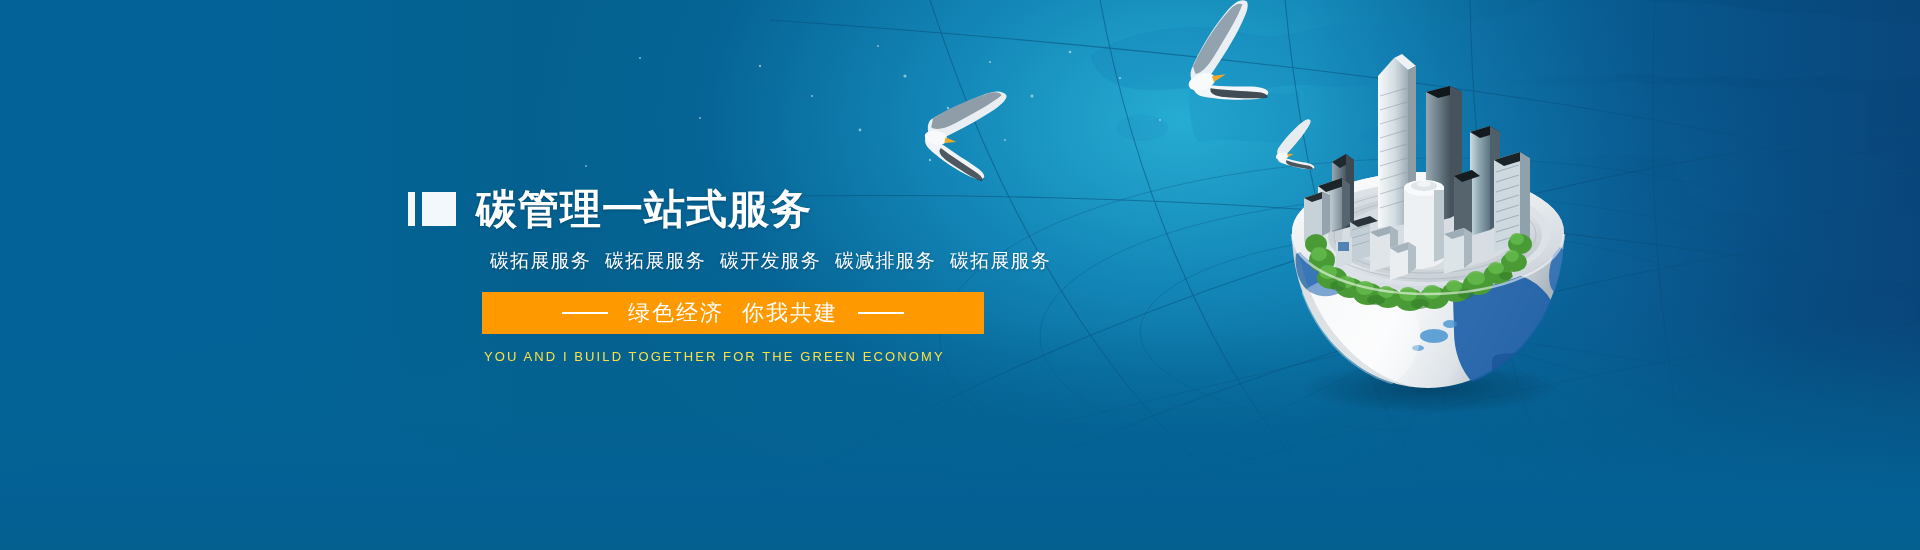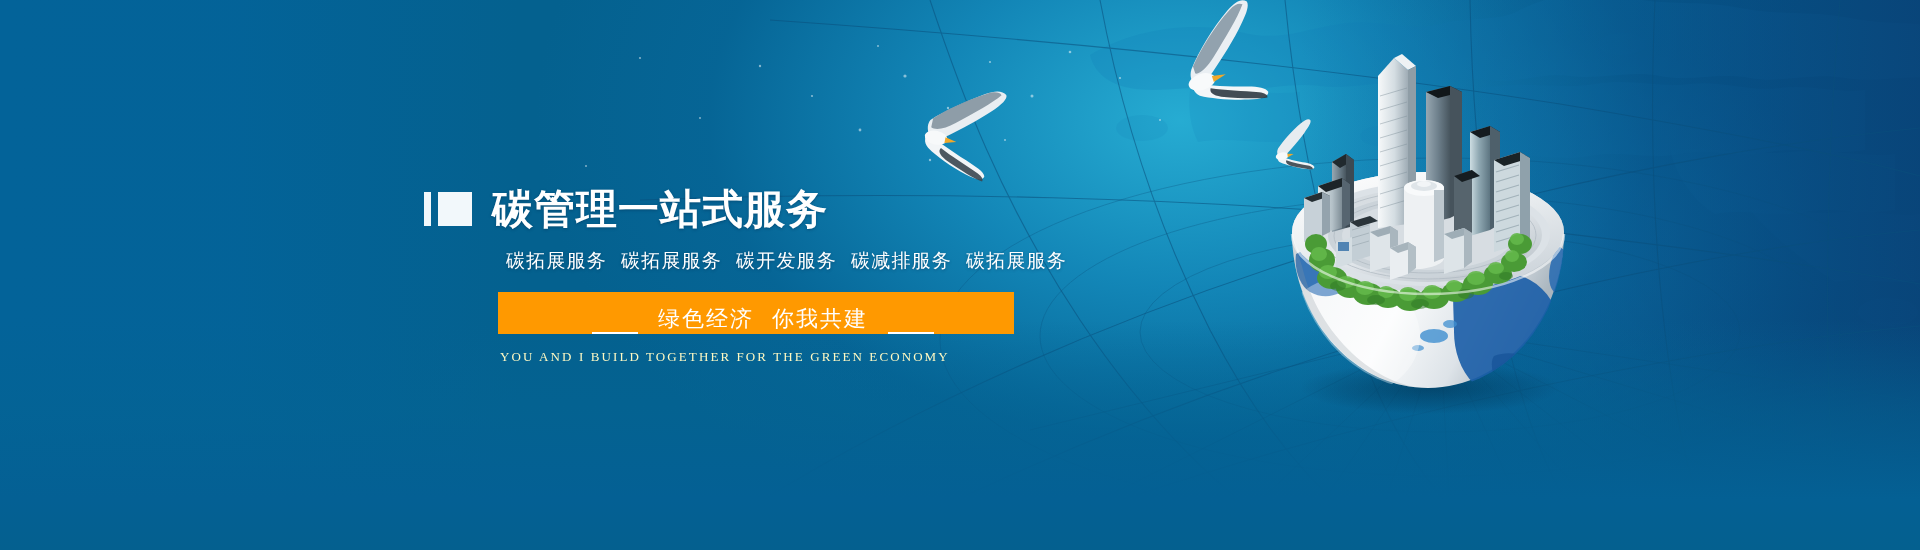--- a/index.html
+++ b/index.html
@@ -88,24 +88,23 @@
   }
   .gridlines svg { width: 100%; height: 100%; display: block; }
 
   
   .sparkles { position: absolute; inset: 0; pointer-events: none; }
   .sparkles svg { width: 100%; height: 100%; display: block; }
 
   
   .content {
     position: absolute;
-    left: 424px;
+    left: 408px;
     top: 184px;
     width: 700px;
-    font-family: Liberation Serif, serif;
   }
   .headline-row {
     display: flex;
     align-items: center;
     height: 50px;
   }
   .mark {
     display: flex;
     align-items: center;
     gap: 7px;
@@ -140,44 +139,43 @@
   .services span { margin-right: 14px; }
   .services span:last-child { margin-right: 0; margin-top: 48px; }
 
   .slogan-bar {
     margin-top: 18px;
     margin-left: 74px;
     width: 502px;
     height: 42px;
     background: #ff9900;
     display: flex;
-    align-items: flex-end;
+    align-items: center;
     justify-content: center;
     gap: 20px;
-    padding-left: 14px;
   }
   .dash {
     display: inline-block;
     width: 46px;
     height: 2px;
     background: #ffffff;
   }
   .slogan-text {
     font-size: 22px;
     color: #ffffff;
     letter-spacing: 2px;
     white-space: nowrap;
   }
   .slogan-text .gap { display: inline-block; width: 18px; }
 
   .english {
     margin-top: 15px;
     margin-left: 76px;
     font-size: 13px;
-    color: #fef9c3;
+    color: #fde047;
     letter-spacing: 2.1px;
     white-space: nowrap;
     font-weight: 500;
   }
 
   
   .globe-art {
     position: absolute;
     left: 1258px;
     top: 36px;

